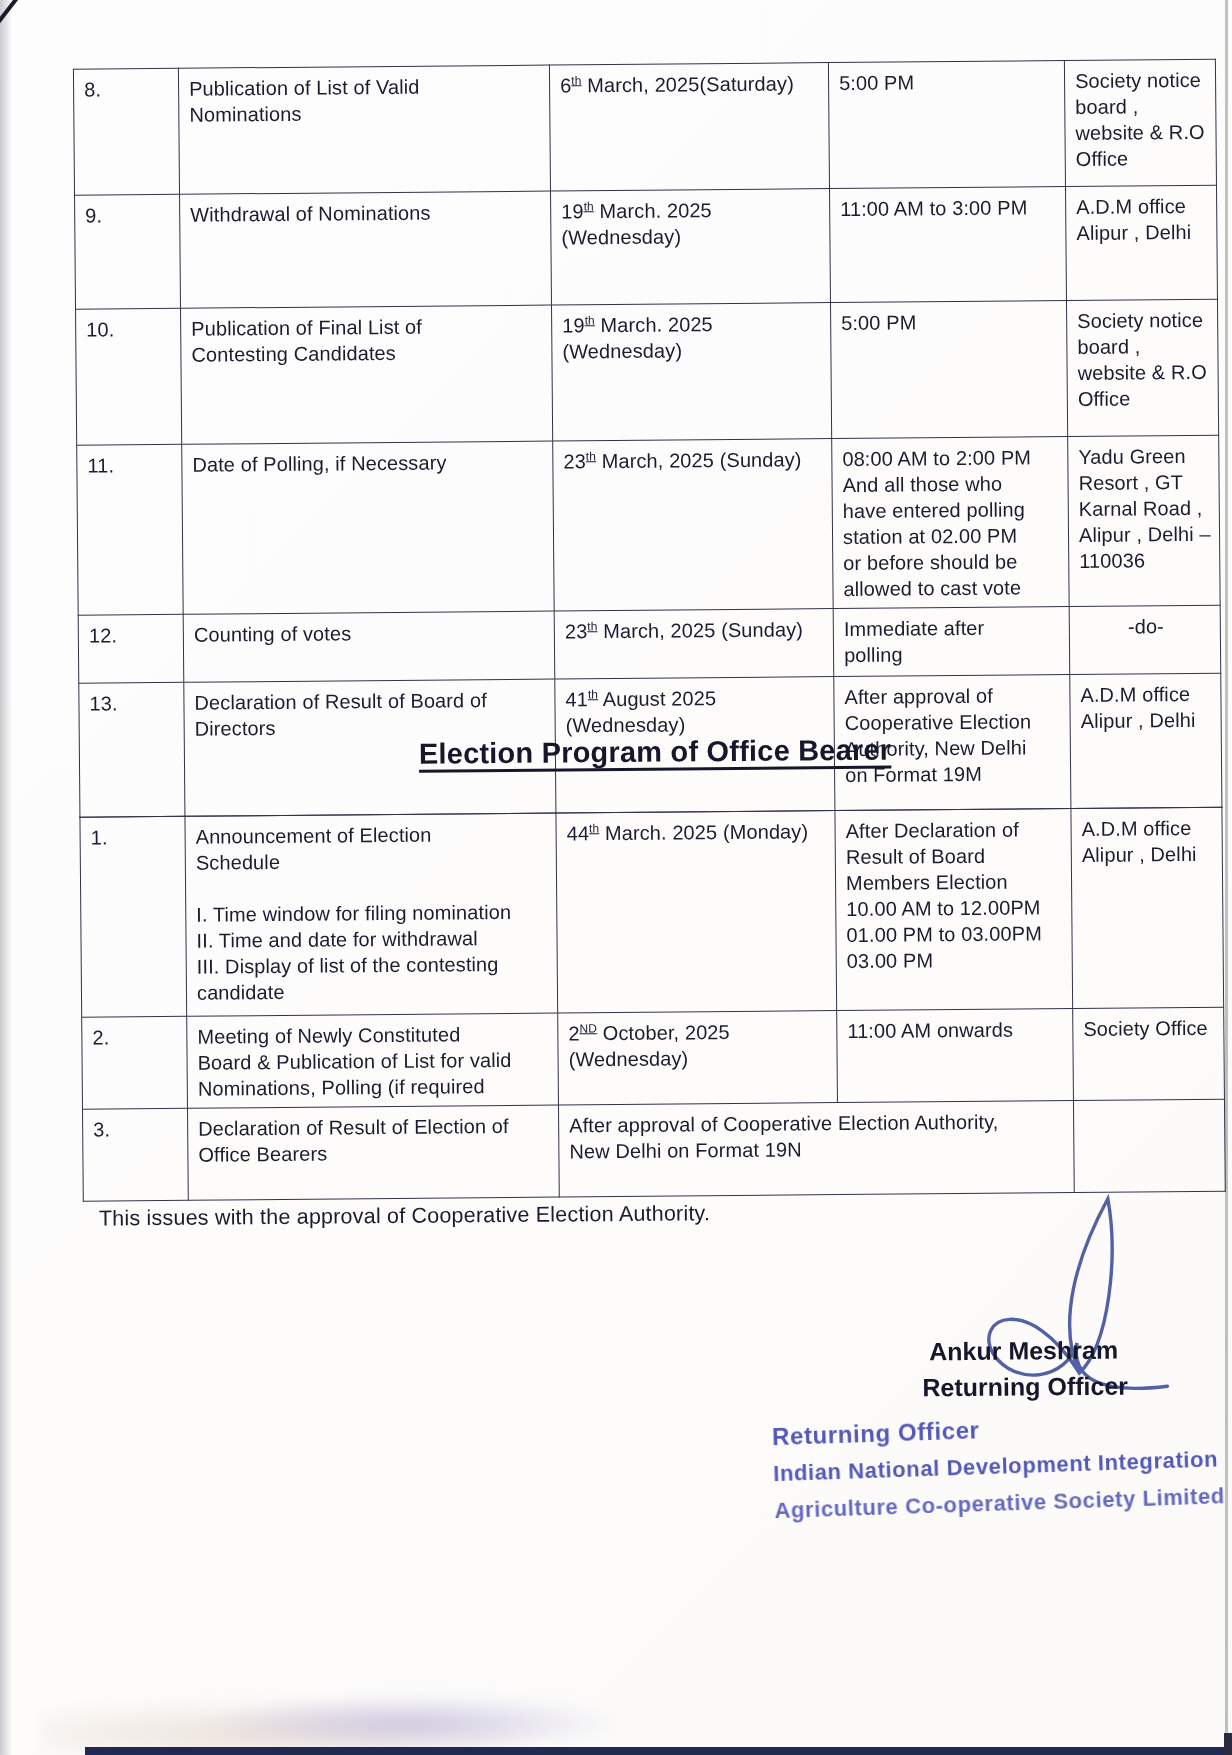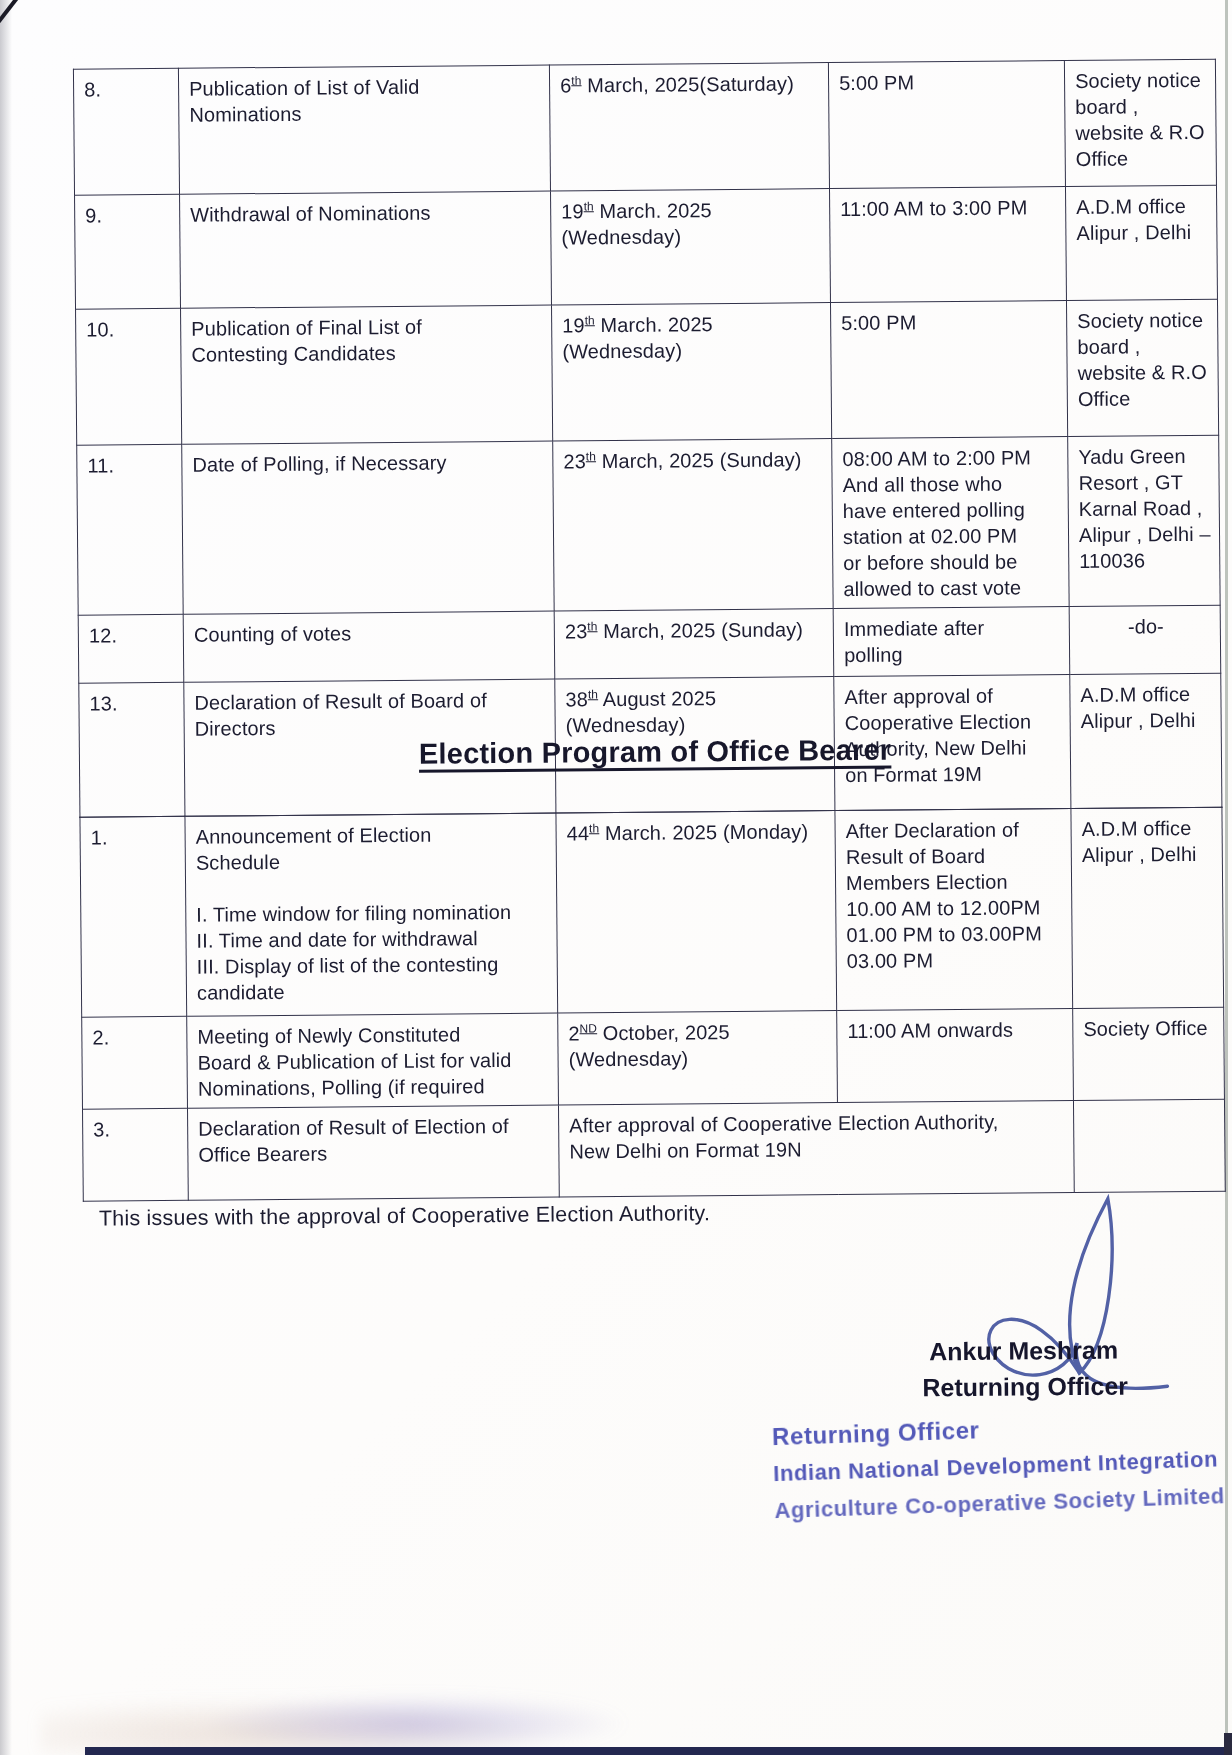--- a/index.html
+++ b/index.html
@@ -130,21 +130,21 @@
           <td>Counting of votes</td>
           <td><span>23</span><sup>th</sup><span>  March, 2025 (Sunday)</span></td>
           <td class="time">Immediate after
 polling</td>
           <td class="loc center">-do-</td>
         </tr>
         <tr class="r5">
           <td class="sn">13.</td>
           <td>Declaration of Result of Board of
 Directors</td>
-          <td><span>38</span><sup>th</sup><span>  August 2025</span><div class="dline2">(Wednesday)</div></td>
+          <td><span>41</span><sup>th</sup><span>  August 2025</span><div class="dline2">(Wednesday)</div></td>
           <td class="time">After approval of
 Cooperative Election
 Authority, New Delhi
 on Format 19M</td>
           <td class="loc">A.D.M office
 Alipur , Delhi</td>
         </tr>
       </tbody>
     </table>
 

